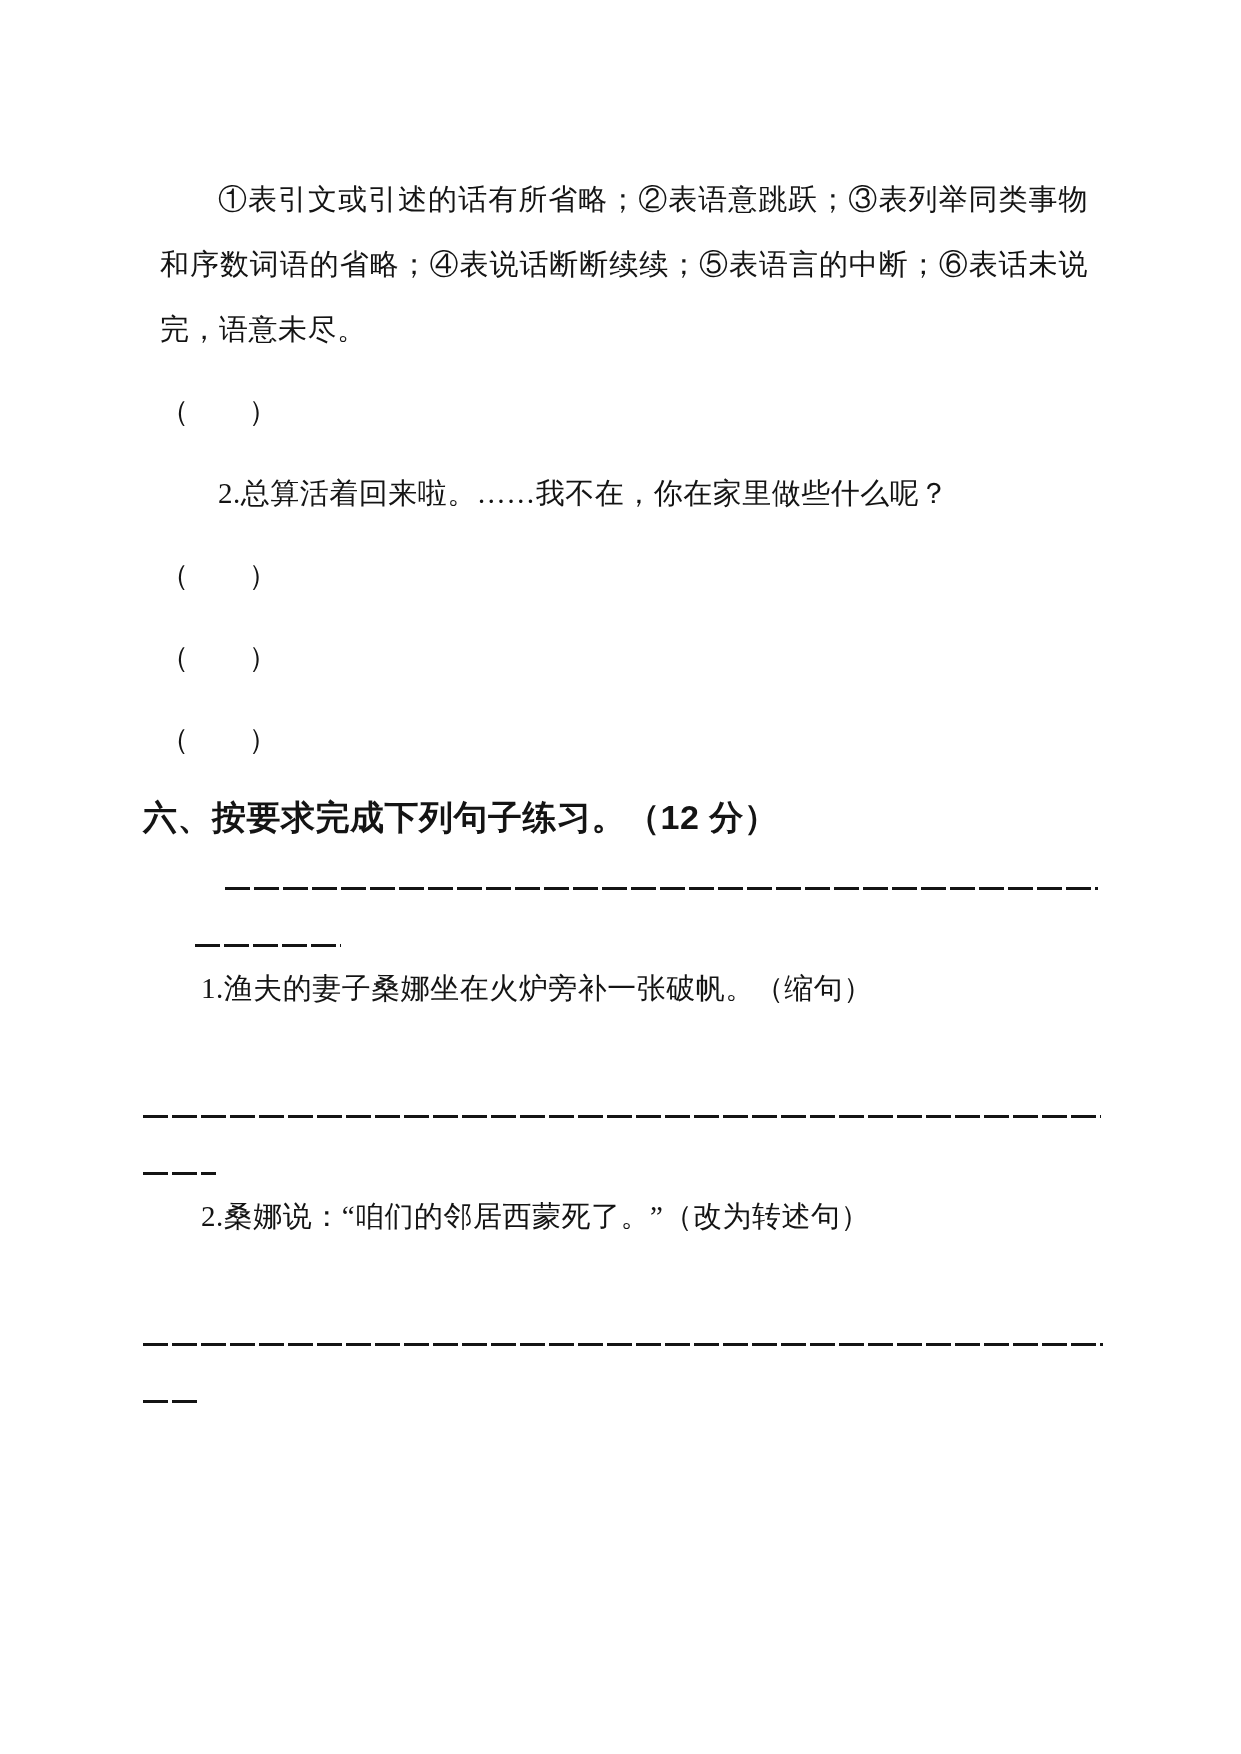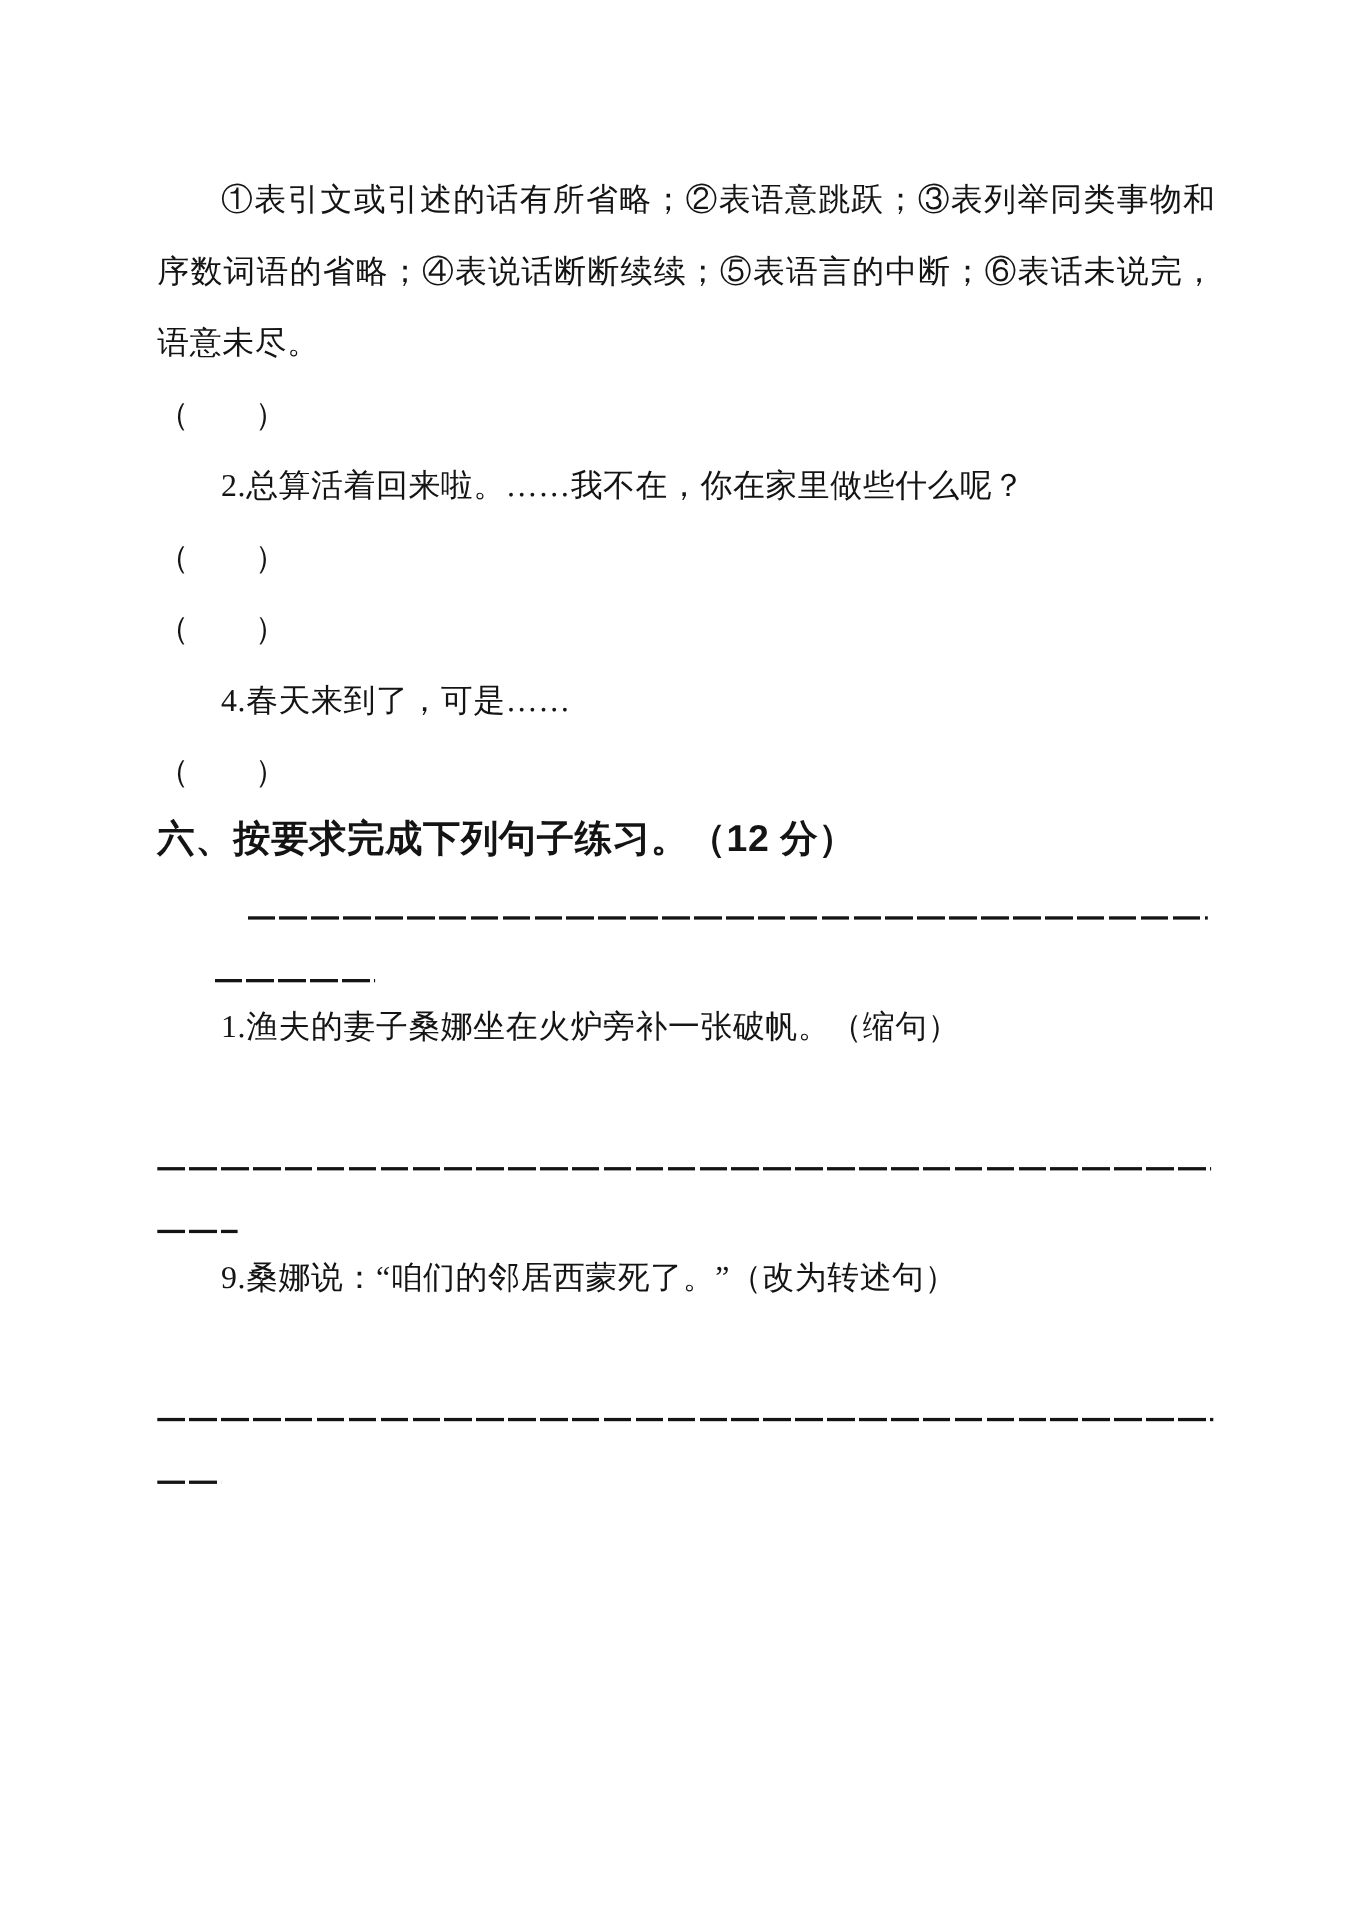--- a/index.html
+++ b/index.html
@@ -14,21 +14,21 @@
     color: #141414;
     font-family: "Liberation Serif", "DejaVu Serif", serif;
   }
   .page {
     box-sizing: border-box;
     width: 1241px;
     height: 1754px;
     padding: 150px 136px 0 143px;
   }
   .body-text {
-    margin: 0;
+    margin: 17px;
     font-size: 29px;
     line-height: 65px;
     text-align: justify;
     letter-spacing: 0.5px;
   }
   .indent { text-indent: 58px; }
   .six-text {
     margin: 0;
     font-size: 29px;
     line-height: 57px;
@@ -68,42 +68,41 @@
 
   <p class="body-text indent">①表引文或引述的话有所省略；②表语意跳跃；③表列举同类事物和序数词语的省略；④表说话断断续续；⑤表语言的中断；⑥表话未说完，语意未尽。</p>
 
   <p class="body-text">（　　）</p>
 
   <p class="body-text indent">2.总算活着回来啦。……我不在，你在家里做些什么呢？</p>
   <p class="body-text">（　　）</p>
 
   <p class="body-text">（　　）</p>
 
-  <p class="body-text indent">4.春天来到了，可是……</p>
   <p class="body-text">（　　）</p>
 
   <p class="heading">六、按要求完成下列句子练习。（12 分）</p>
 
   <div class="blank-row">
     <div class="line u1a"></div>
   </div>
   <div class="blank-row">
     <div class="line u1b"></div>
   </div>
 
   <p class="six-text indent">1.渔夫的妻子桑娜坐在火炉旁补一张破帆。（缩句）</p>
   <div class="spacer"></div>
   <div class="blank-row">
     <div class="line u2a"></div>
   </div>
   <div class="blank-row">
     <div class="line u2b"></div>
   </div>
 
-  <p class="six-text indent">9.桑娜说：“咱们的邻居西蒙死了。”（改为转述句）</p>
+  <p class="six-text indent">2.桑娜说：“咱们的邻居西蒙死了。”（改为转述句）</p>
   <div class="spacer"></div>
   <div class="blank-row">
     <div class="line u3a"></div>
   </div>
   <div class="blank-row">
     <div class="line u3b"></div>
   </div>
 
 </div>
 

